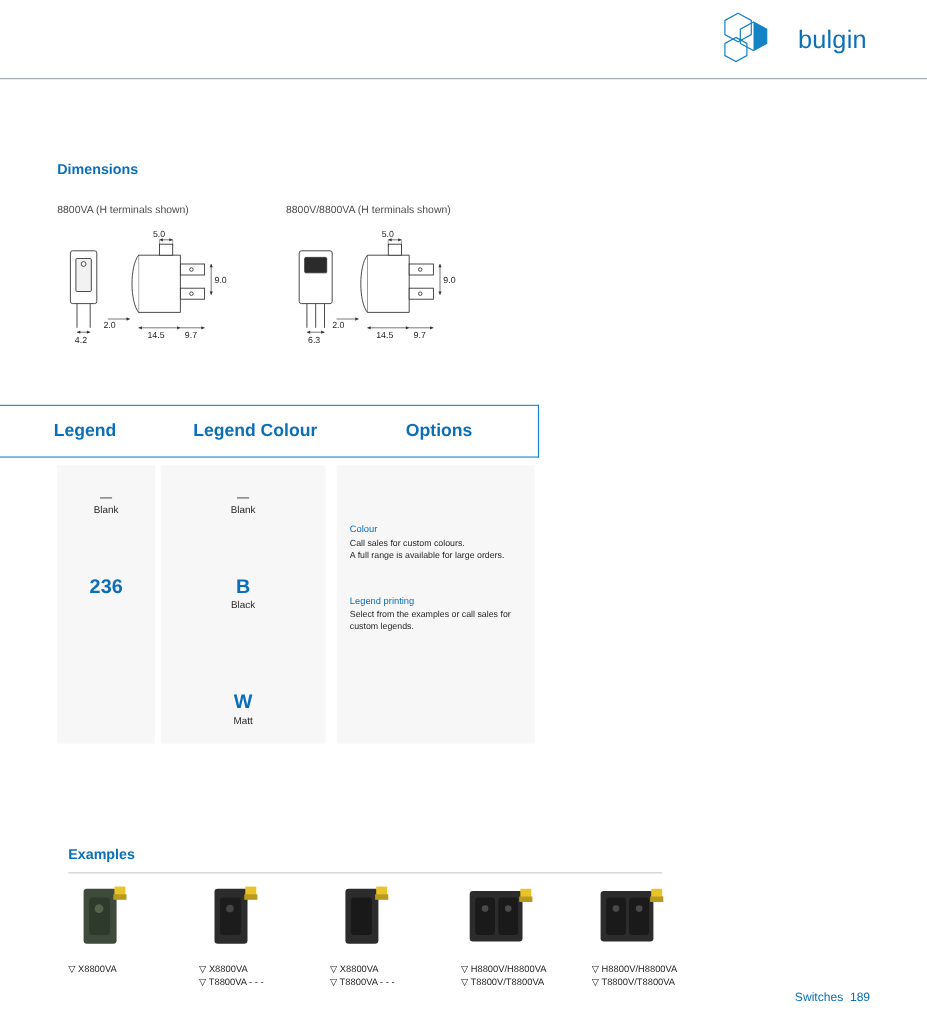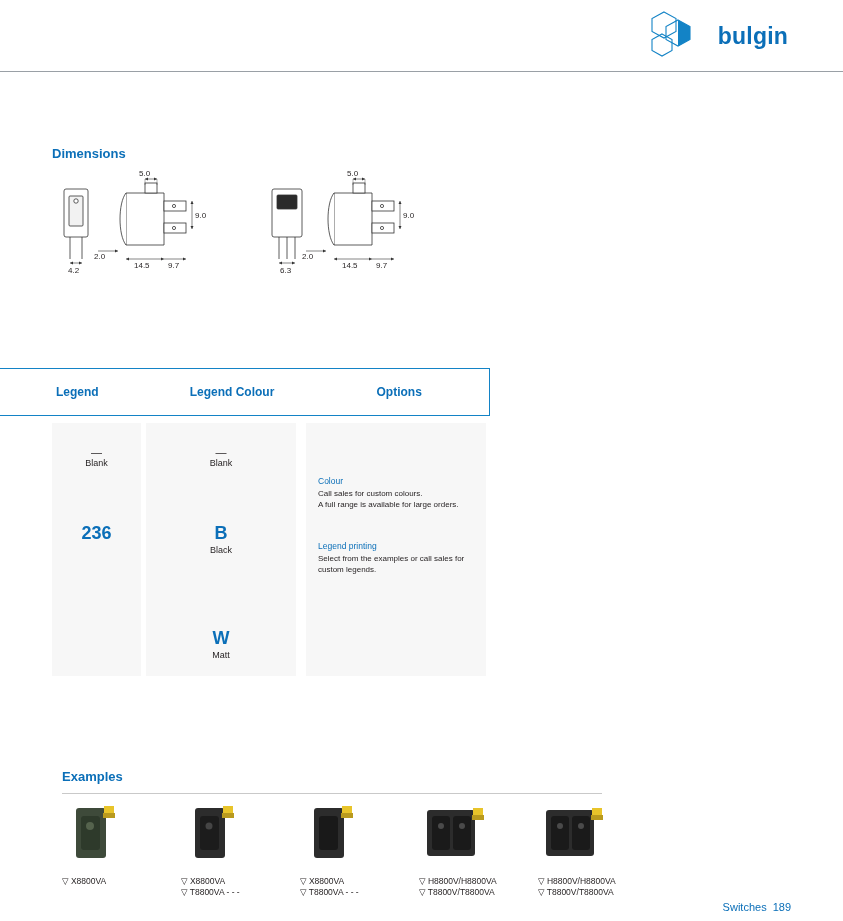--- a/index.html
+++ b/index.html
@@ -22,21 +22,20 @@
     border-bottom: 1px solid #9aa0a6;
     position: relative;
   }
   .brand {
     position: absolute;
     right: 55px;
     top: 10px;
     display: flex;
     align-items: center;
     gap: 20px;
-    font-weight: bold;
   }
   .brand-mark {
     width: 56px;
     height: 52px;
     position: relative;
   }
   .brand-name {
     font-size: 23px;
     color: #0b6fb8;
     letter-spacing: 0.2px;
@@ -90,21 +89,21 @@
   }
   .table-head {
     display: flex;
     height: 46px;
     border-top: 1px solid #1383c6;
     border-bottom: 1px solid #1383c6;
     border-right: 1px solid #1383c6;
   }
   .table-head .th {
     color: #0b6fb8;
-    font-size: 12px;
+    font-size: 16px;
     font-weight: bold;
     display: flex;
     align-items: center;
     justify-content: center;
   }
   .col-legend { width: 155px; }
   .col-colour { width: 155px; }
   .col-options { width: 180px; }
 
   .table-body {
@@ -217,20 +216,24 @@
         </g>
       </svg>
     </div>
     <div class="brand-name">bulgin</div>
   </div>
 </div>
 
 <div id="dimensions-section">
   <div class="section-title">Dimensions</div>
 
+  <div class="dim-captions">
+    <div class="dim-caption c1">8800VA (H terminals shown)</div>
+    <div class="dim-caption c2">8800V/8800VA (H terminals shown)</div>
+  </div>
 
   <div class="drawings">
 
     <div class="drawing-group g1">
       <svg width="200" height="120" viewBox="0 0 200 120" xmlns="http://www.w3.org/2000/svg" font-family="Liberation Sans, sans-serif" font-size="8" fill="#231f20">
 
         <g stroke="#333" stroke-width="0.8" fill="#ffffff">
           <rect x="12" y="22" width="24" height="48" rx="2"></rect>
           <rect x="17" y="29" width="14" height="30" rx="1" fill="#f2f2f2"></rect>
           <circle cx="24" cy="34" r="2.2" fill="#ffffff"></circle>

